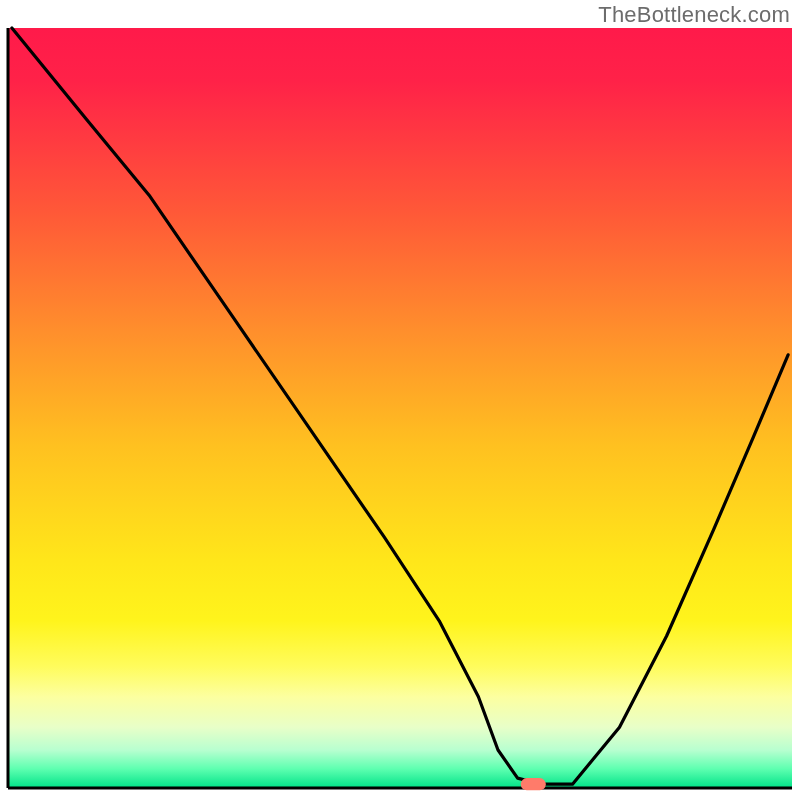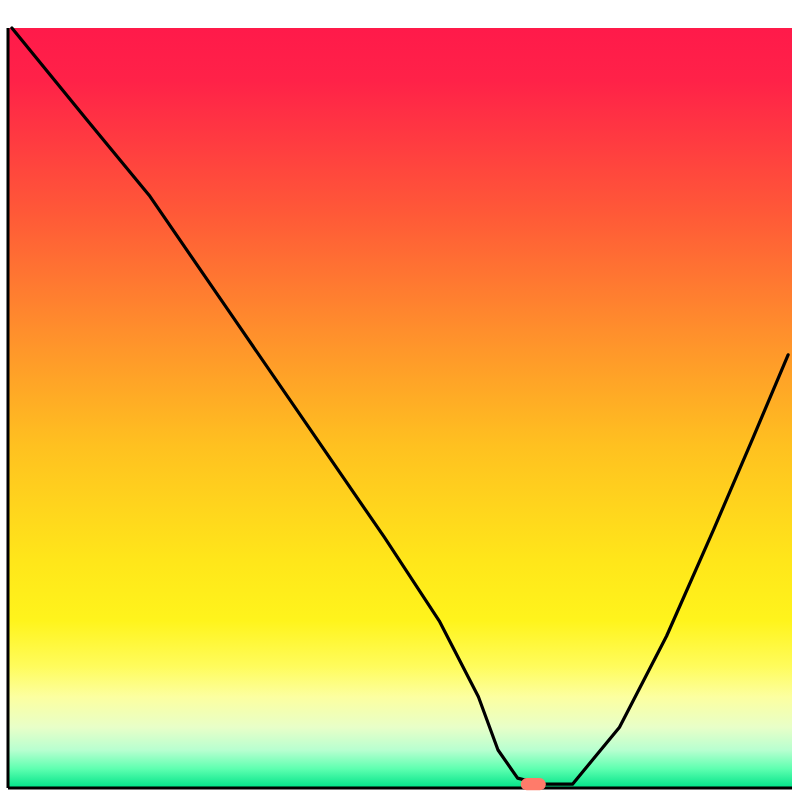--- a/index.html
+++ b/index.html
@@ -29,20 +29,21 @@
   svg.plot {
     position: absolute;
     top: 0;
     left: 0;
   }
 </style>
 </head>
 <body>
 <div class="container">
 
+<div class="watermark">TheBottleneck.com</div>
 
 <svg class="plot" width="800" height="800" viewBox="0 0 800 800">
   <defs>
     <linearGradient id="bg-grad" x1="0" y1="0" x2="0" y2="1">
           <stop offset="0.00%" stop-color="#ff1a4a"></stop>
           <stop offset="7.00%" stop-color="#ff2248"></stop>
           <stop offset="25.00%" stop-color="#ff5b37"></stop>
           <stop offset="40.00%" stop-color="#ff8f2c"></stop>
           <stop offset="55.00%" stop-color="#ffc120"></stop>
           <stop offset="70.00%" stop-color="#ffe61a"></stop>

